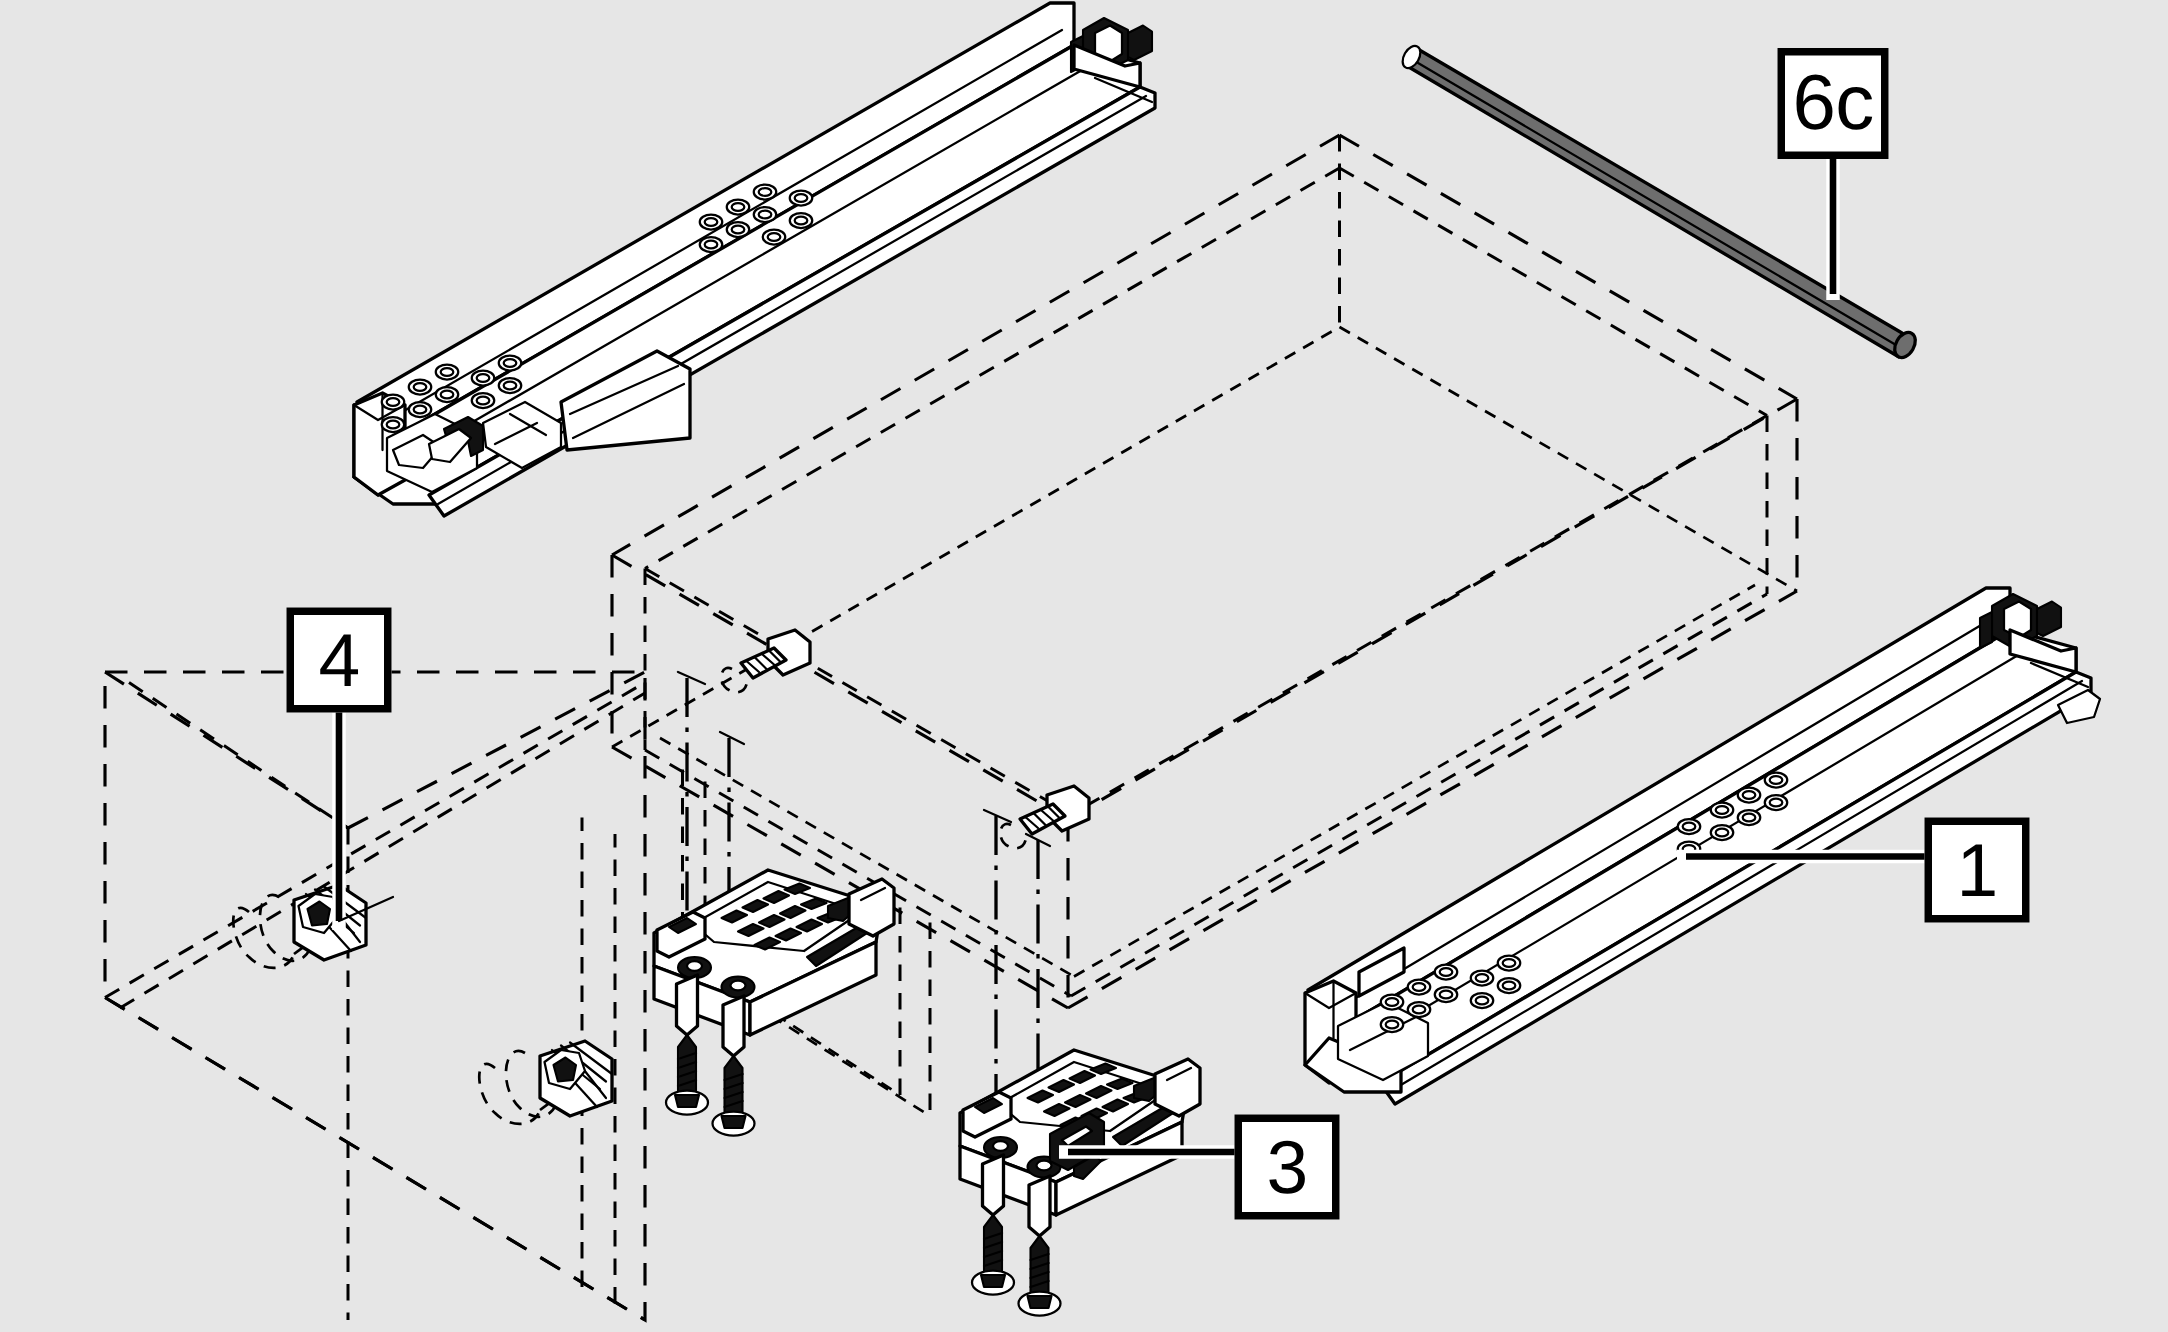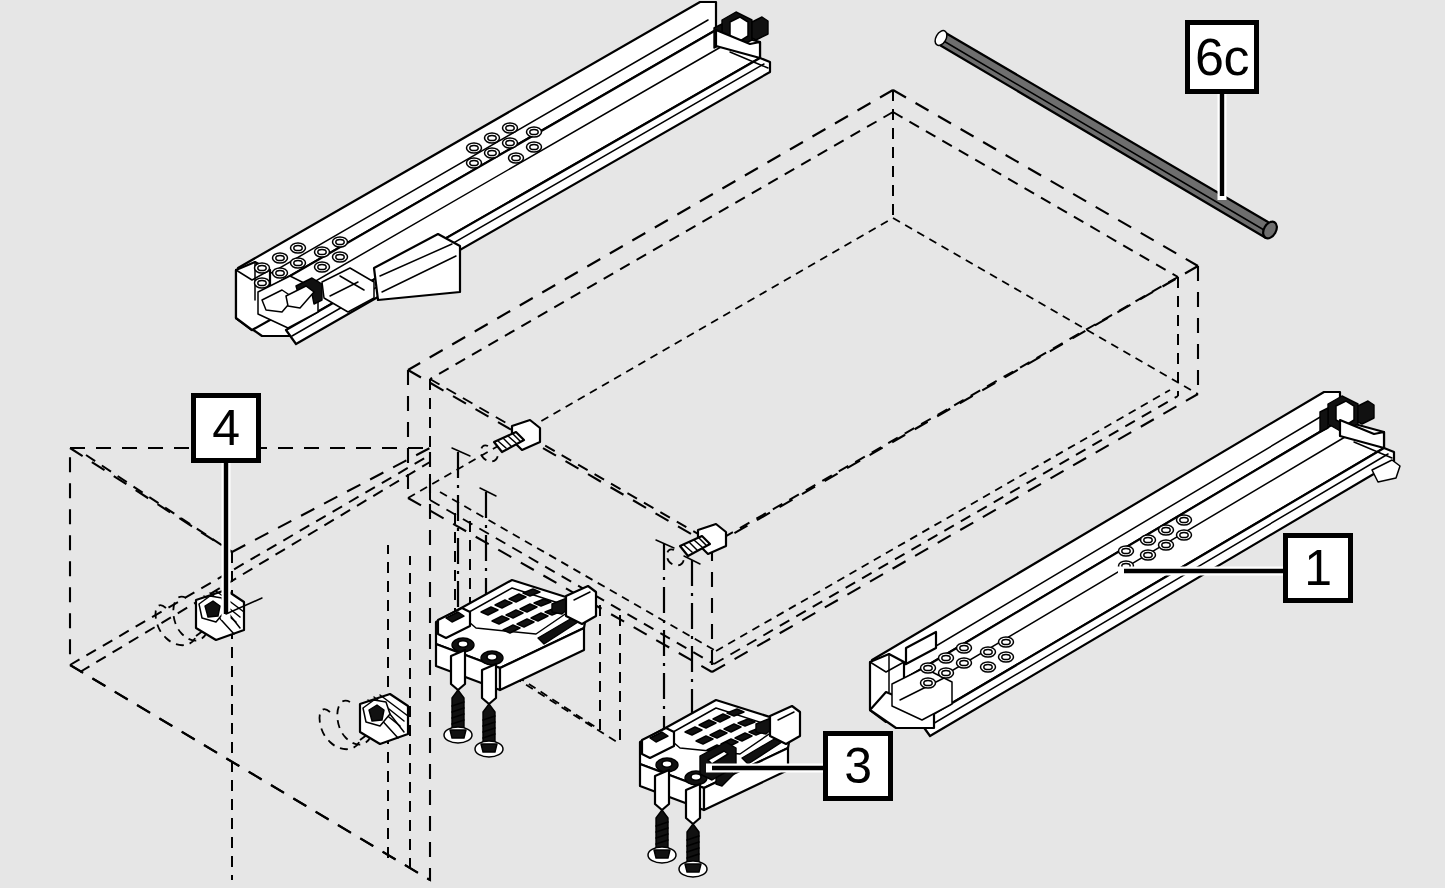--- a/index.html
+++ b/index.html
@@ -27,20 +27,21 @@
   }
   .callout-box {
     position: absolute;
     background: #ffffff;
     border: 5px solid #000000;
     box-sizing: border-box;
     display: flex;
     align-items: center;
     justify-content: center;
     line-height: 1;
+    margin-top: 12px;
   }
   .callout-text {
     font-family: "Liberation Sans", sans-serif;
     font-weight: 400;
     color: #000000;
     letter-spacing: -0.5px;
   }
 </style>
 </head>
 <body>

